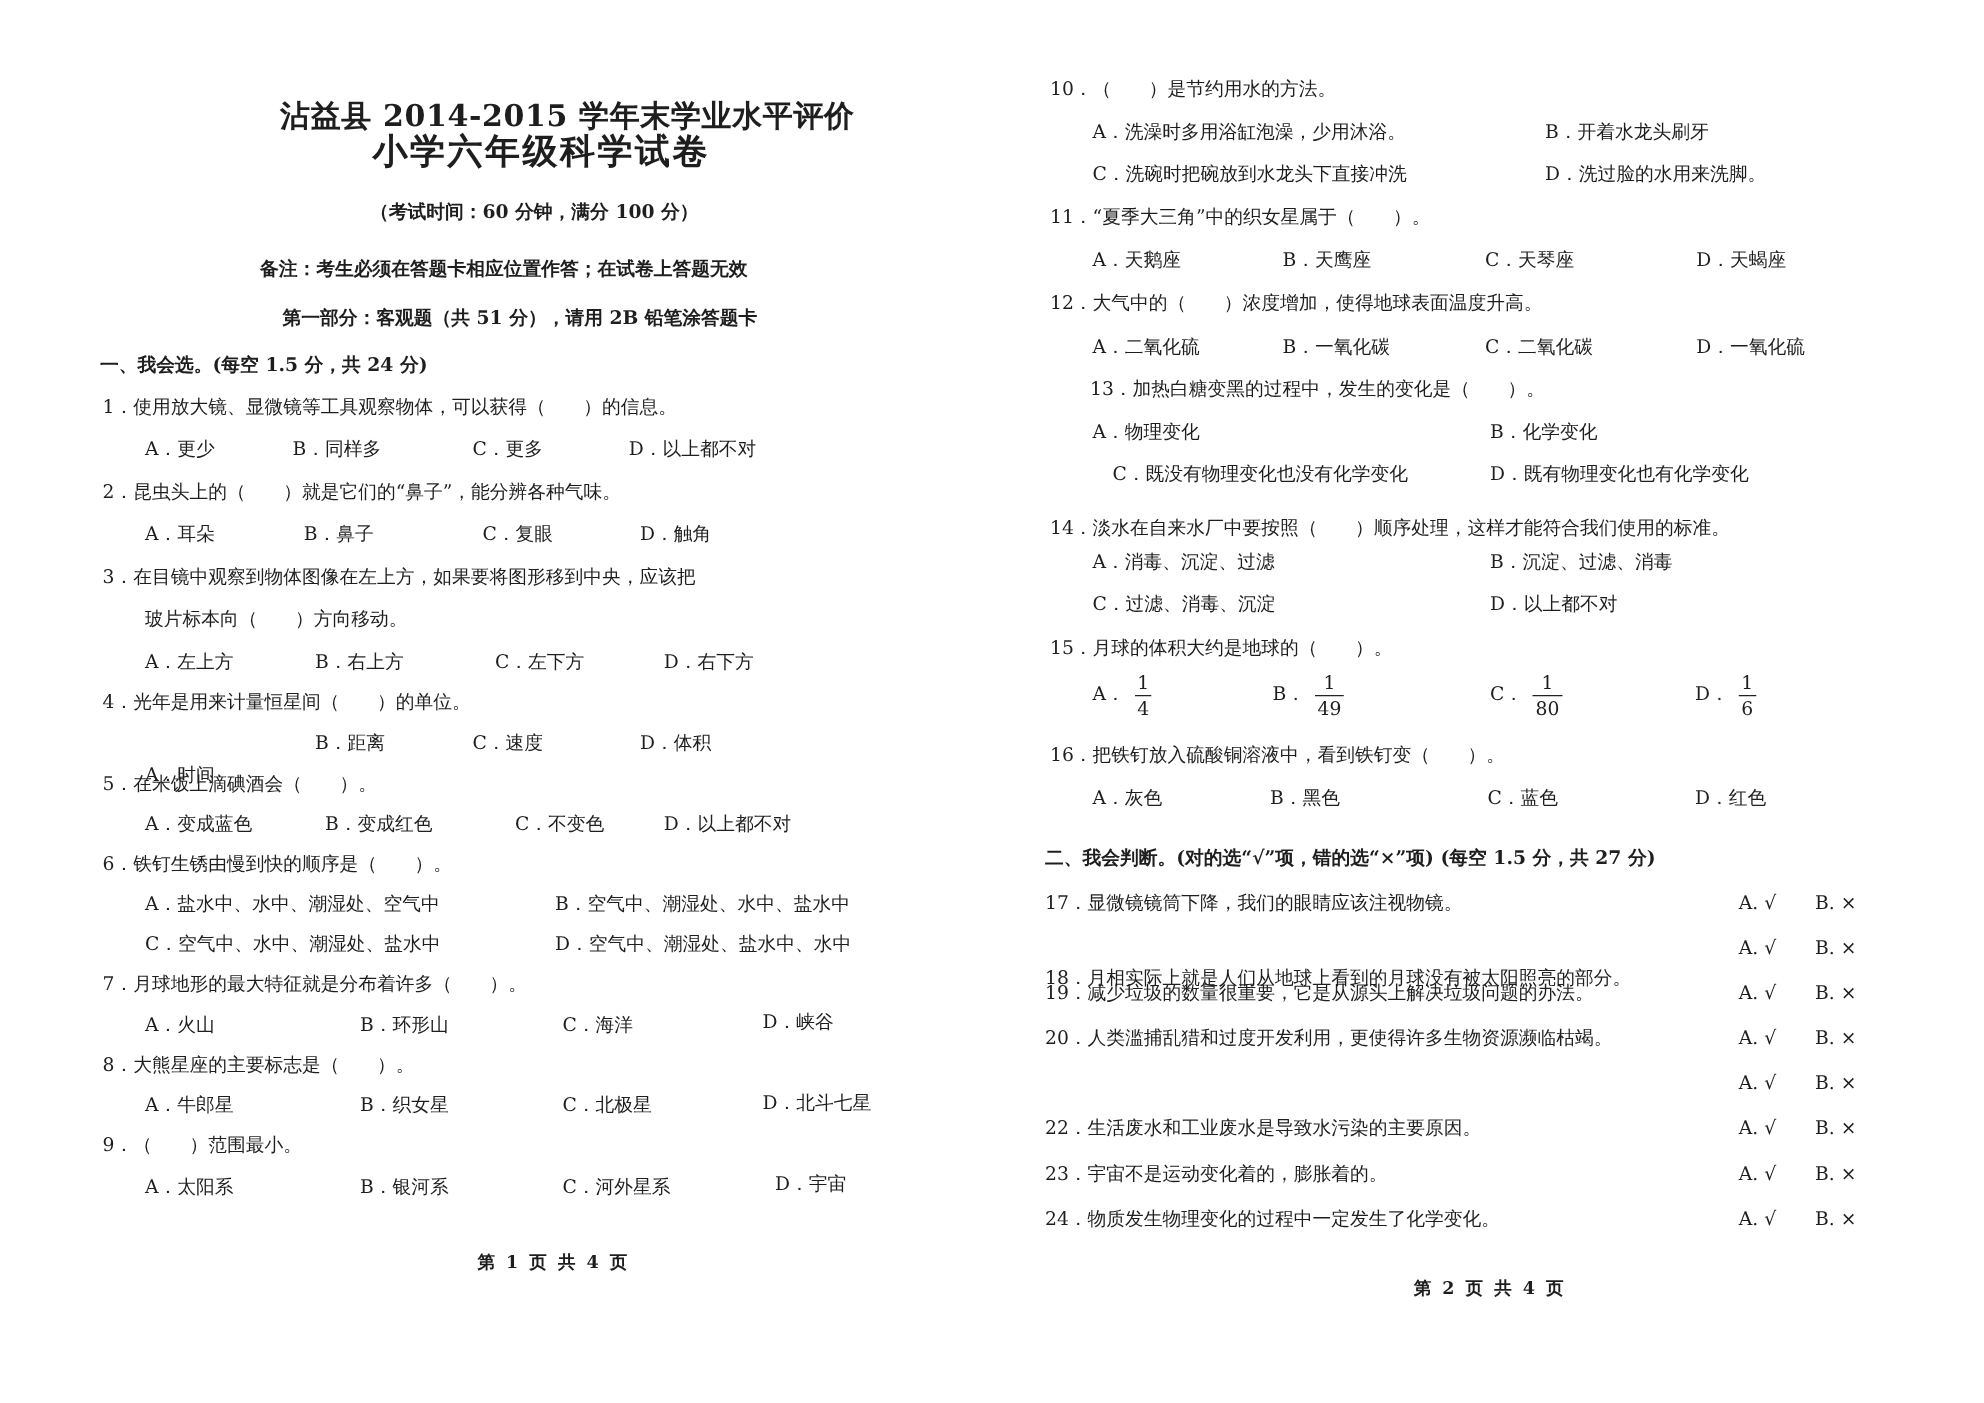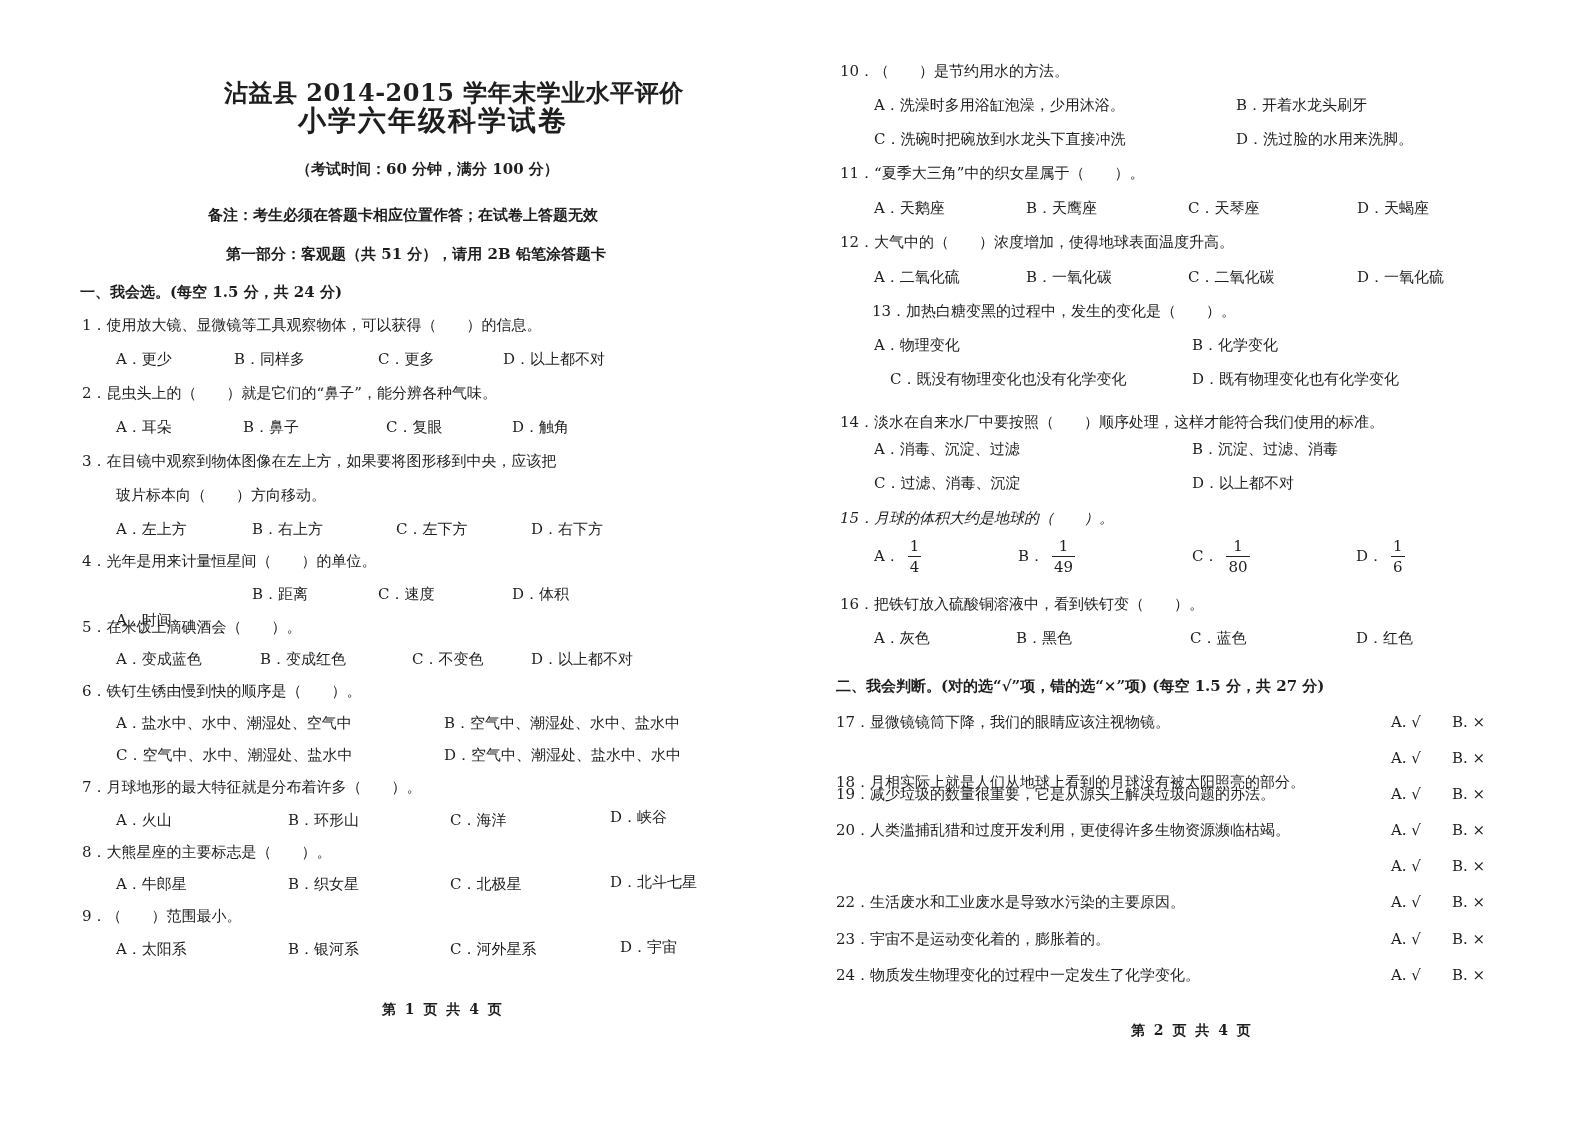--- a/index.html
+++ b/index.html
@@ -118,21 +118,21 @@
   <div class="abs opt" style="left:402px;top:336px;">B．化学变化</div>
   <div class="abs opt" style="left:100px;top:370px;">C．既没有物理变化也没有化学变化</div>
   <div class="abs opt" style="left:402px;top:370px;">D．既有物理变化也有化学变化</div>
 
   <div class="abs q" style="left:50px;top:413px;">14．淡水在自来水厂中要按照（　　）顺序处理，这样才能符合我们使用的标准。</div>
   <div class="abs opt" style="left:84px;top:440px;">A．消毒、沉淀、过滤</div>
   <div class="abs opt" style="left:402px;top:440px;">B．沉淀、过滤、消毒</div>
   <div class="abs opt" style="left:84px;top:474px;">C．过滤、消毒、沉淀</div>
   <div class="abs opt" style="left:402px;top:474px;">D．以上都不对</div>
 
-  <div class="abs q" style="left:50px;top:509px;font-style:italic;">15．月球的体积大约是地球的（　　）。</div>
+  <div class="abs q" style="left:50px;top:509px;">15．月球的体积大约是地球的（　　）。</div>
   <div class="abs opt" style="left:84px;top:536px;">
     <span>A．</span><span class="frac">
         <span class="num">1</span>
         <span class="den">4</span>
       </span>
   </div>
   <div class="abs opt" style="left:228px;top:536px;">
     <span>B．</span><span class="frac">
         <span class="num">1</span>
         <span class="den">49</span>

